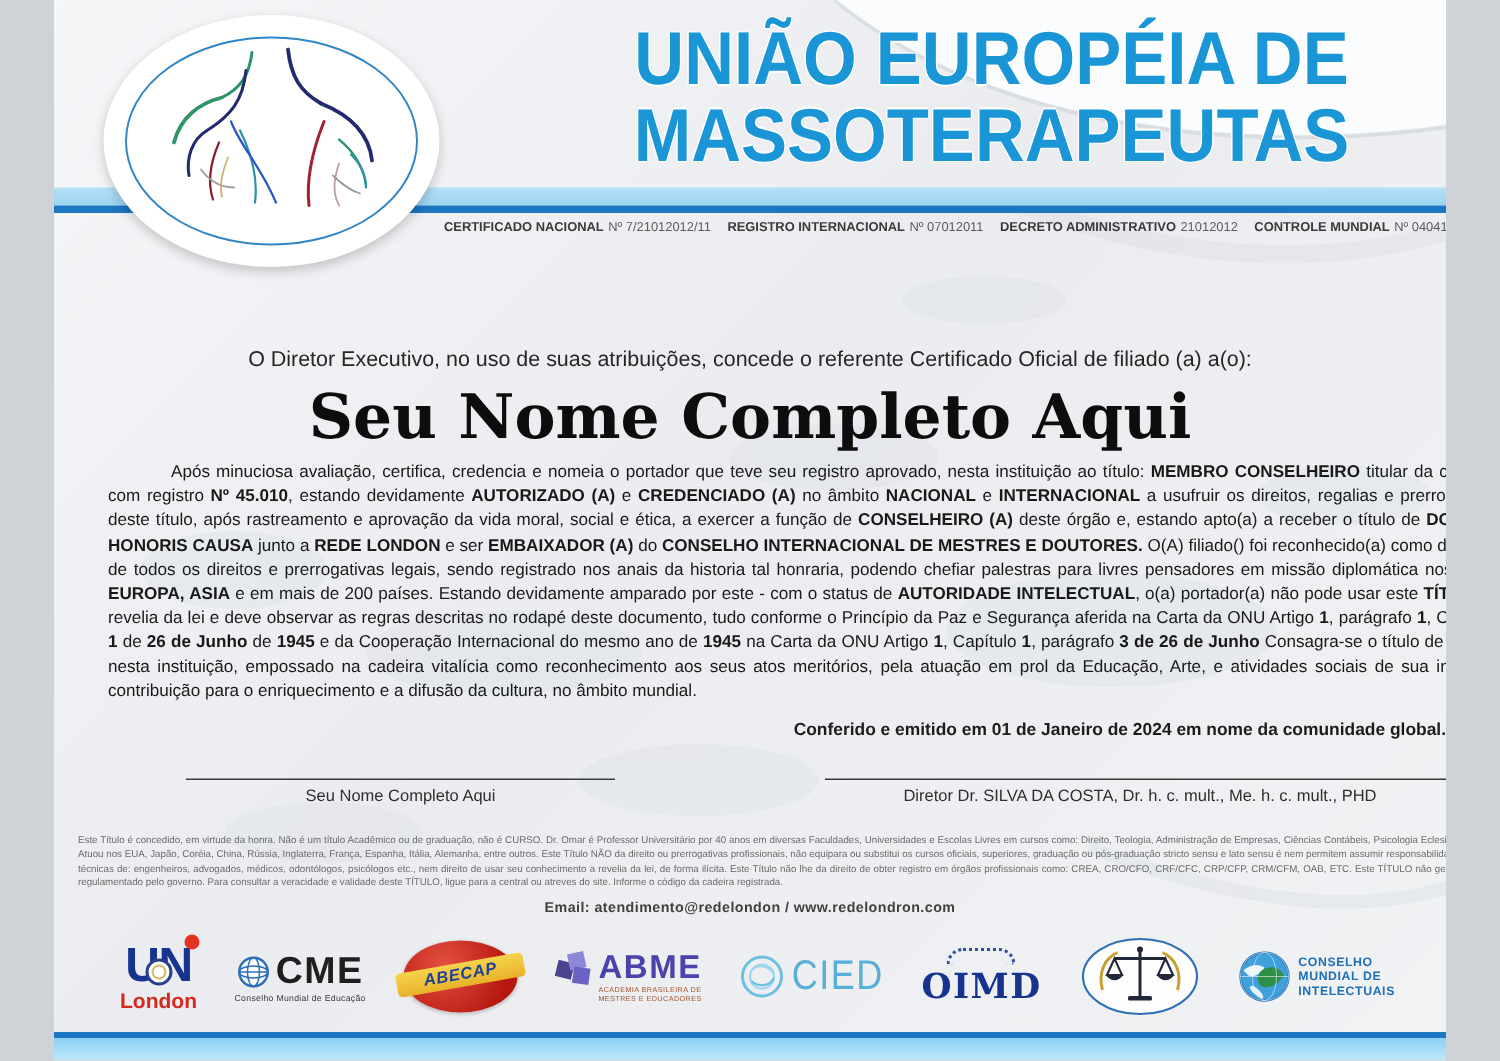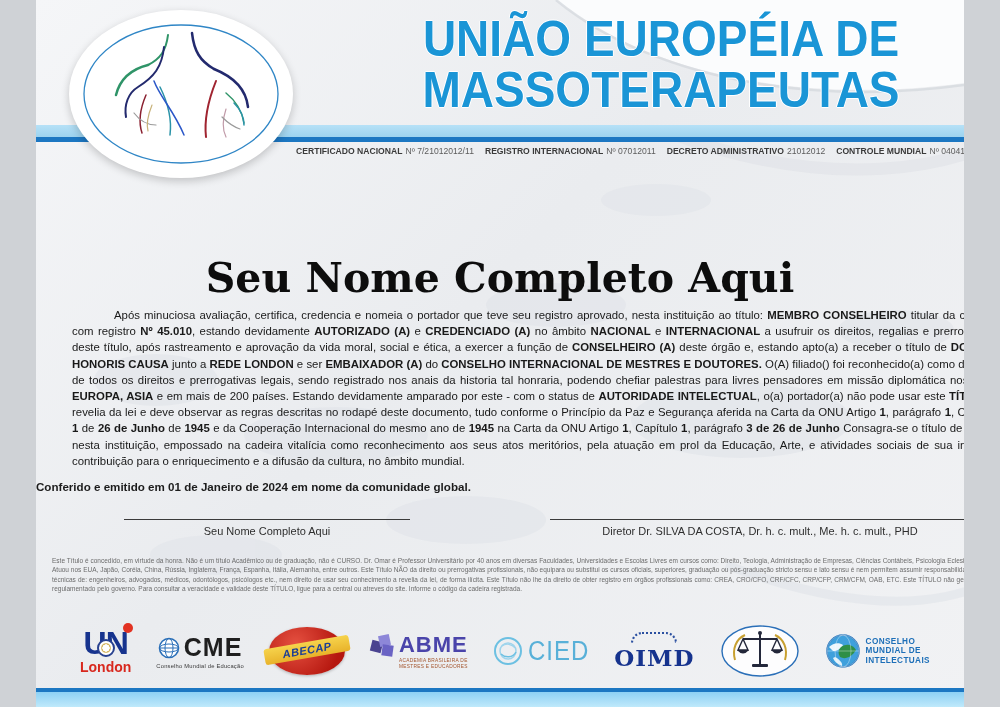--- a/index.html
+++ b/index.html
@@ -36,21 +36,21 @@
           position:absolute; left:0; width:100%; z-index:3; }
   .cert-title { top:180px; font-size:38px; letter-spacing:.5px; }
   .cert-intro { position:absolute; top:232px; left:0; width:100%; text-align:center; font-size:14.3px;
                 color:#262626; z-index:3; }
   .cert-name { top:254px; font-size:41px; }
 
   .cert-body { position:absolute; top:307px; left:36px; width:928px; font-size:11.4px;
                line-height:16.2px; text-align:justify; text-indent:42px; color:#191919; z-index:3; }
   .cert-body b { font-weight:bold; }
 
-  .issue-line { position:absolute; top:480px; left:0; width:100%; text-align:left;
+  .issue-line { position:absolute; top:480px; left:0; width:100%; text-align:right;
                 font-weight:bold; font-size:11.6px; color:#1c1c1c; z-index:3; }
 
   .sig { position:absolute; top:519px; z-index:3; text-align:center; }
   .sig-left  { left:88px;  width:286px; }
   .sig-right { left:514px; width:420px; }
   .sig-rule { border-top:1.3px solid #3a3a3a; height:0; }
   .sig-label { margin-top:5px; font-size:11px; color:#2e2e2e; }
 
   .disclaimer { position:absolute; top:556px; left:16px; width:968px; font-size:6.5px;
                 line-height:9.4px; color:#6b6b6b; text-align:justify; z-index:3; }
@@ -170,36 +170,38 @@
       <span class="reg-label">REGISTRO INTERNACIONAL</span><span class="reg-val">Nº 07012011</span>
     </span>
     <span class="reg-item">
       <span class="reg-label">DECRETO ADMINISTRATIVO</span><span class="reg-val">21012012</span>
     </span>
     <span class="reg-item">
       <span class="reg-label">CONTROLE MUNDIAL</span><span class="reg-val">Nº 04041983</span>
     </span>
   </div>
 
+  <div class="cert-intro">O Diretor Executivo, no uso de suas atribuições, concede o referente Certificado Oficial de filiado (a) a(o):</div>
   <div class="goth cert-name">Seu Nome Completo Aqui</div>
 
   <div class="cert-body">Após minuciosa avaliação, certifica, credencia e nomeia o portador que teve seu registro aprovado, nesta instituição ao título: <b>MEMBRO CONSELHEIRO</b> titular da cadeira, com registro <b>Nº 45.010</b>, estando devidamente <b>AUTORIZADO (A)</b> e <b>CREDENCIADO (A)</b> no âmbito <b>NACIONAL</b> e <b>INTERNACIONAL</b> a usufruir os direitos, regalias e prerrogativas deste título, após rastreamento e aprovação da vida moral, social e ética, a exercer a função de <b>CONSELHEIRO (A)</b> deste órgão e, estando apto(a) a receber o título de <b>DOUTOR HONORIS CAUSA</b> junto a <b>REDE LONDON</b> e ser <b>EMBAIXADOR (A)</b> do <b>CONSELHO INTERNACIONAL DE MESTRES E DOUTORES.</b> O(A) filiado() foi reconhecido(a) como digno(a) de todos os direitos e prerrogativas legais, sendo registrado nos anais da historia tal honraria, podendo chefiar palestras para livres pensadores em missão diplomática nos <b>EUA, EUROPA, ASIA</b> e em mais de 200 países. Estando devidamente amparado por este - com o status de <b>AUTORIDADE INTELECTUAL</b>, o(a) portador(a) não pode usar este <b>TÍTULO</b> a revelia da lei e deve observar as regras descritas no rodapé deste documento, tudo conforme o Princípio da Paz e Segurança aferida na Carta da ONU Artigo <b>1</b>, parágrafo <b>1</b>, Capítulo <b>1</b> de <b>26 de Junho</b> de <b>1945</b> e da Cooperação Internacional do mesmo ano de <b>1945</b> na Carta da ONU Artigo <b>1</b>, Capítulo <b>1</b>, parágrafo <b>3 de 26 de Junho</b> Consagra-se o título de imortal nesta instituição, empossado na cadeira vitalícia como reconhecimento aos seus atos meritórios, pela atuação em prol da Educação, Arte, e atividades sociais de sua inegável contribuição para o enriquecimento e a difusão da cultura, no âmbito mundial.</div>
 
   <div class="issue-line">Conferido e emitido em 01 de Janeiro de 2024 em nome da comunidade global.</div>
 
   <div class="sig sig-left">
     <div class="sig-rule"></div>
     <div class="sig-label">Seu Nome Completo Aqui</div>
   </div>
   <div class="sig sig-right">
     <div class="sig-rule"></div>
     <div class="sig-label">Diretor Dr. SILVA DA COSTA, Dr. h. c. mult., Me. h. c. mult., PHD</div>
   </div>
 
   <div class="disclaimer">Este Título é concedido, em virtude da honra. Não é um título Acadêmico ou de graduação, não é CURSO. Dr. Omar é Professor Universitário por 40 anos em diversas Faculdades, Universidades e Escolas Livres em cursos como: Direito, Teologia, Administração de Empresas, Ciências Contábeis, Psicologia Eclesiástica entre outros. Atuou nos EUA, Japão, Coréia, China, Rússia, Inglaterra, França, Espanha, Itália, Alemanha, entre outros. Este Título NÃO da direito ou prerrogativas profissionais, não equipara ou substitui os cursos oficiais, superiores, graduação ou pós-graduação stricto sensu e lato sensu é nem permitem assumir responsabilidades profissionais e técnicas de: engenheiros, advogados, médicos, odontólogos, psicólogos etc., nem direito de usar seu conhecimento a revelia da lei, de forma ilícita. Este Título não lhe da direito de obter registro em órgãos profissionais como: CREA, CRO/CFO, CRF/CFC, CRP/CFP, CRM/CFM, OAB, ETC. Este TÍTULO não gera direitos de curso regulamentado pelo governo. Para consultar a veracidade e validade deste TÍTULO, ligue para a central ou atreves do site. Informe o código da cadeira registrada.</div>
+  <div class="email-line">Email: atendimento@redelondon / www.redelondron.com</div>
 
   <div class="logos">
 
     <div class="logo">
       <div class="uni-un">
         <span>UN</span>
         <span class="uni-dot"></span>
         <span class="uni-crest"></span>
       </div>
       <div class="uni-london">London</div>

